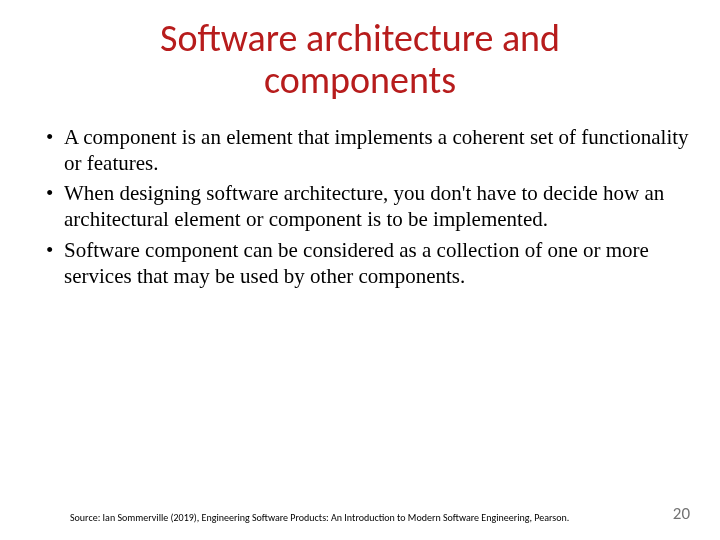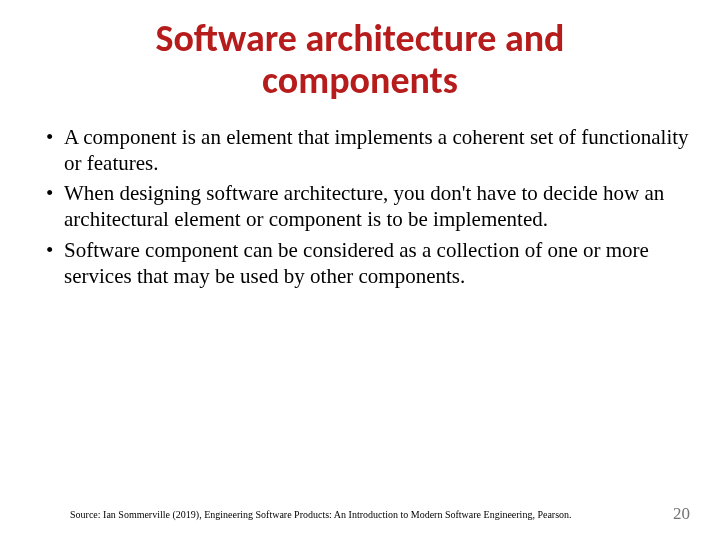--- a/index.html
+++ b/index.html
@@ -14,21 +14,21 @@
     }
     .slide {
       width: 100%;
       height: 100%;
       padding: 18px 30px 0 30px;
       position: relative;
     }
     .title {
       text-align: center;
       font-size: 38px;
-      font-weight: bold;
+      font-weight: normal;
       color: #b71c1c;
       line-height: 1.1;
       margin-bottom: 22px;
       padding: 0 60px;
     }
     ul.bullets {
       list-style: none;
       padding-left: 12px;
     }
     ul.bullets li {
@@ -49,22 +49,21 @@
       color: #000;
     }
     .footer {
       position: absolute;
       bottom: 16px;
       left: 0;
       width: 100%;
       padding: 0 30px 0 70px;
       display: flex;
       justify-content: space-between;
-      align-items: center;
-      font-family: Liberation Serif, serif;
+      align-items: flex-end;
     }
     .source {
       font-size: 10px;
       color: #000;
     }
     .page-num {
       font-size: 17px;
       color: #737373;
     }
   </style>

